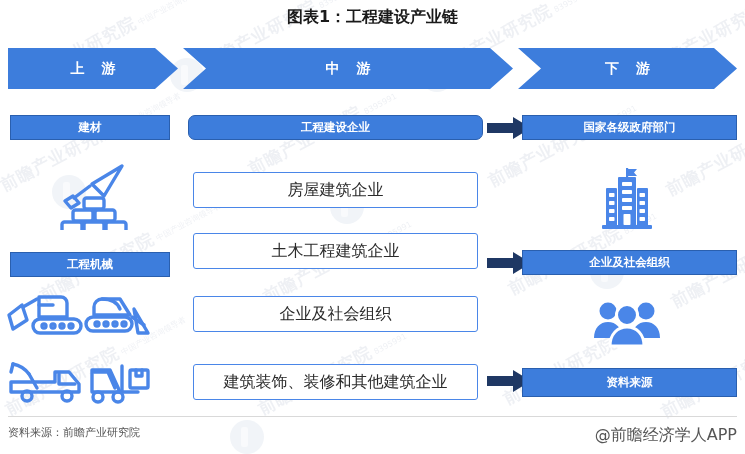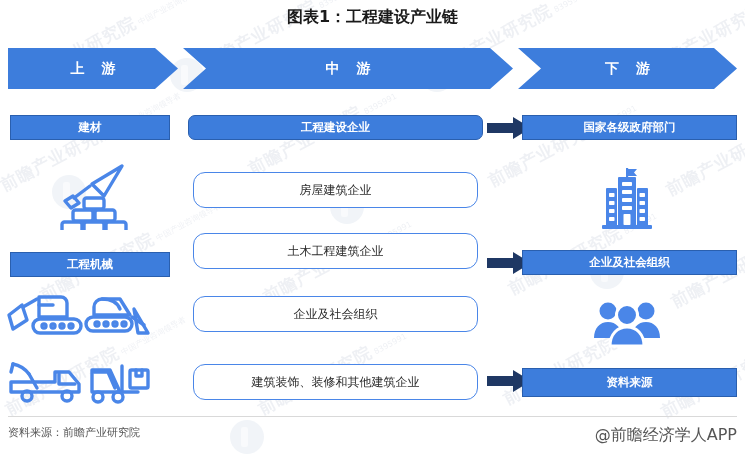--- a/index.html
+++ b/index.html
@@ -124,27 +124,27 @@
     font-weight: bold;
     z-index: 3;
     font-family: Liberation Serif, serif;
   }
 
   
   .white-box {
     position: absolute;
     background: #ffffff;
     border: 1px solid #4a86e8;
-    border-radius: 12px;
+    border-radius: 3px;
     box-sizing: border-box;
     display: flex;
     align-items: center;
     justify-content: center;
     color: #2b2b2b;
-    font-size: 12px;
+    font-size: 16px;
     z-index: 3;
   }
 
   
   .navy-arrow {
     position: absolute;
     z-index: 3;
   }
 
   

